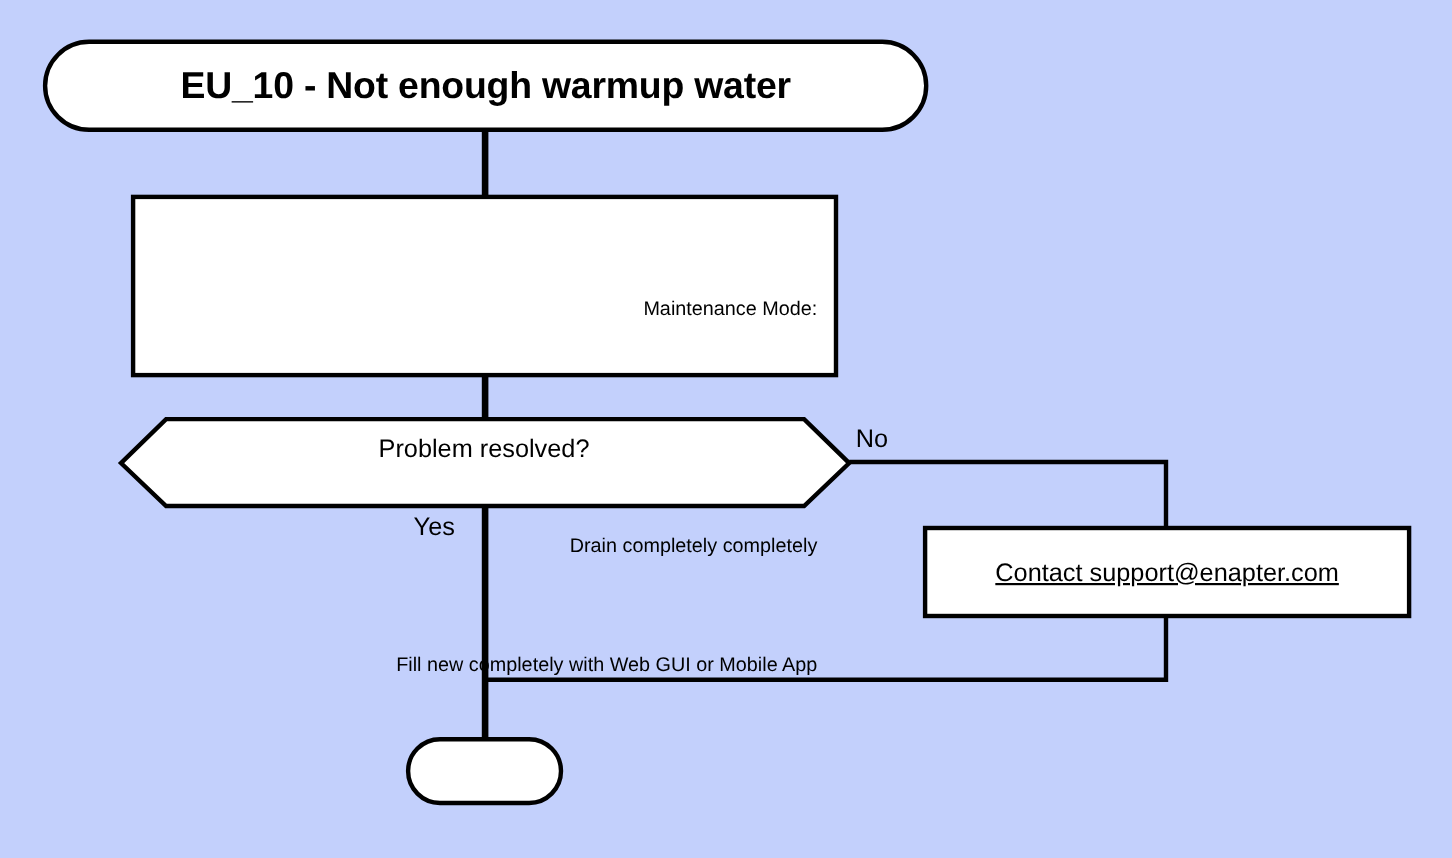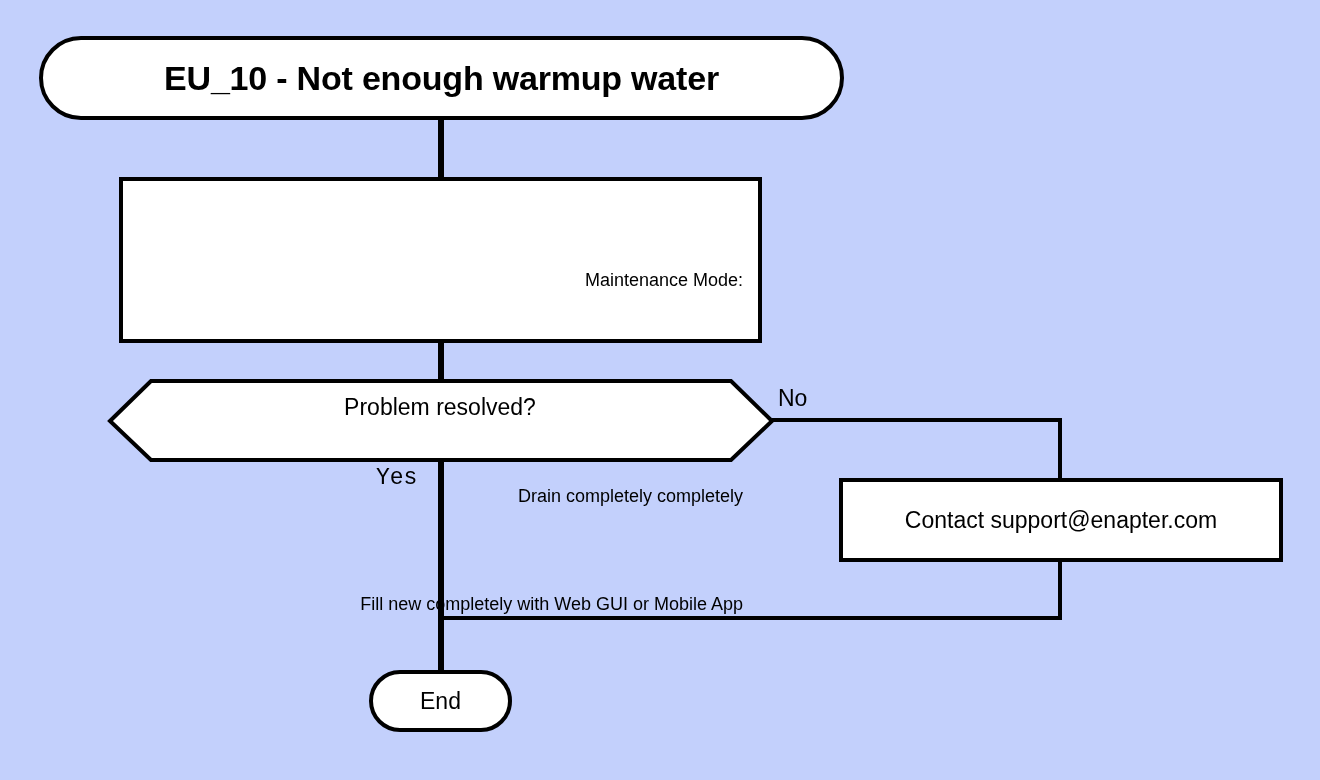--- a/index.html
+++ b/index.html
@@ -70,32 +70,32 @@
   .edge-label {
     font-size: 23px;
   }
   .label-no {
     left: 778px;
     top: 385px;
   }
   .label-yes {
     left: 376px;
     top: 465px;
-    font-family: Liberation Mono, monospace;
   }
   
   .support-text {
     left: 851px;
     top: 480px;
     width: 420px;
     height: 80px;
     display: flex;
     align-items: center;
     justify-content: center;
     font-size: 23px;
+    text-decoration: underline;
   }
   
   .end-text {
     left: 371px;
     top: 672px;
     width: 139px;
     height: 58px;
     display: flex;
     align-items: center;
     justify-content: center;
@@ -135,15 +135,14 @@
     <div>Fill new completely with Web GUI or Mobile App</div>
   </div>
 
   <div class="node-text decision-text">Problem resolved?</div>
 
   <div class="node-text edge-label label-no">No</div>
   <div class="node-text edge-label label-yes">Yes</div>
 
   <div class="node-text support-text">Contact support@enapter.com</div>
 
-  <div class="node-text end-text">End</div>
 
 </div>
 
 </body></html>

